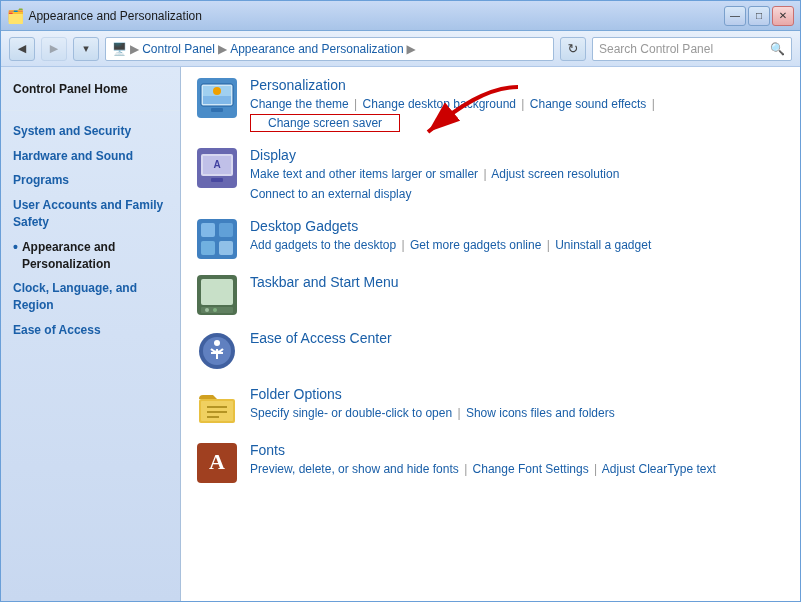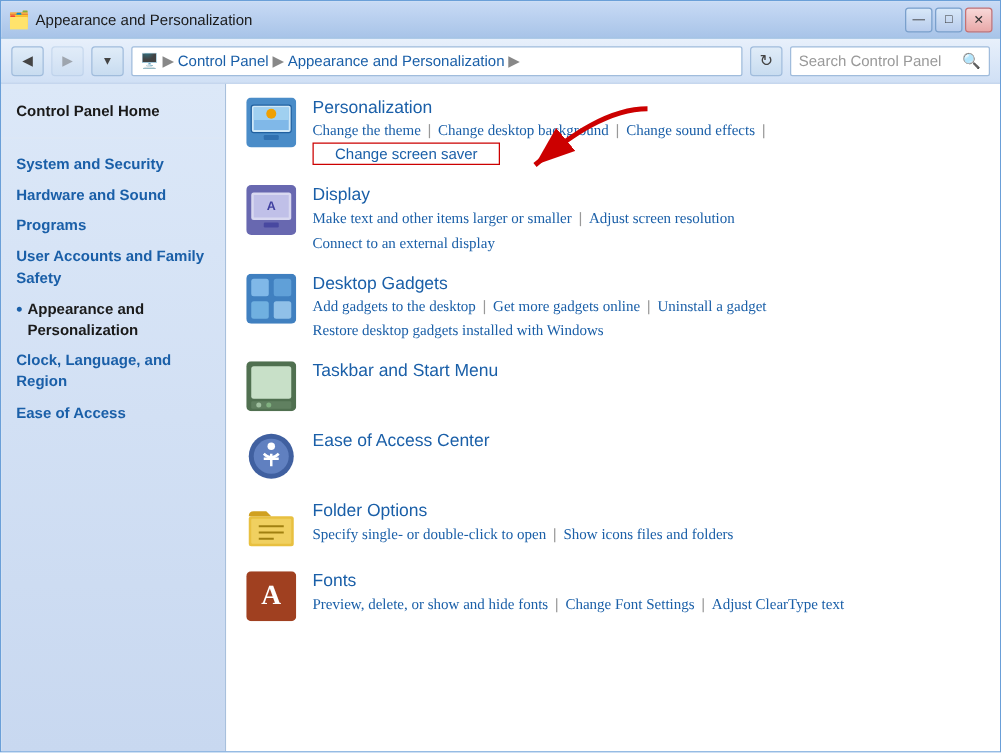--- a/index.html
+++ b/index.html
@@ -109,21 +109,21 @@
       border: 1px solid #a0bcdc;
       border-radius: 3px;
       display: flex;
       align-items: center;
       justify-content: center;
       cursor: pointer;
       font-size: 13px;
       color: #444;
     }
     .search-bar {
-      width: 160px;
+      width: 200px;
       height: 24px;
       background: white;
       border: 1px solid #a0bcdc;
       border-radius: 2px;
       display: flex;
       align-items: center;
       padding: 0 6px;
       font-size: 12px;
       color: #999;
       gap: 4px;
@@ -203,21 +203,20 @@
     }
     .category-links {
       font-size: 12px;
       color: #1a5fa8;
       line-height: 1.6;
     }
     .category-links a {
       color: #1a5fa8;
       text-decoration: none;
       cursor: pointer;
-      font-family: Liberation Serif, serif;
     }
     .sep-link { color: #999; margin: 0 2px; }
 
     
     .highlight-box {
       display: inline;
       border: 1.5px solid #cc0000;
       padding: 1px 17px;
       color: #1a5fa8;
       text-decoration: none;
@@ -357,21 +356,20 @@
         </div>
         <div class="category-info">
           <div class="category-title">Desktop Gadgets</div>
           <div class="category-links">
             <a>Add gadgets to the desktop</a>
             <span class="sep-link">|</span>
             <a>Get more gadgets online</a>
             <span class="sep-link">|</span>
             <a>Uninstall a gadget</a>
             <br>
-            <a>Restore desktop gadgets installed with Windows</a>
           </div>
         </div>
       </div>
 
       <div class="category-row">
         <div class="category-icon">
           <svg width="40" height="40" viewBox="0 0 40 40">
             <rect width="40" height="40" rx="4" fill="#507050"></rect>
             <rect x="4" y="4" width="32" height="26" rx="2" fill="#c8e0c8"></rect>
             <rect x="4" y="32" width="32" height="6" rx="1" fill="#608060"></rect>

